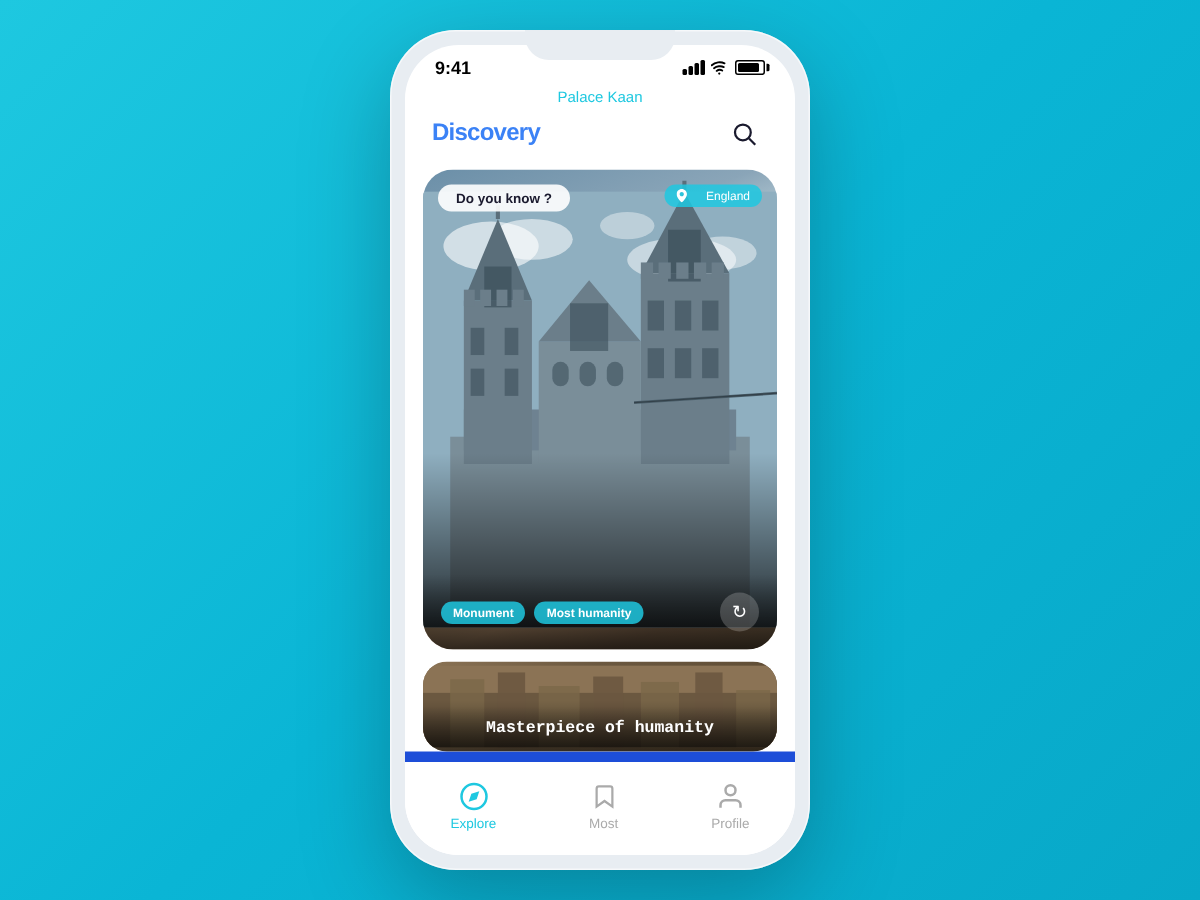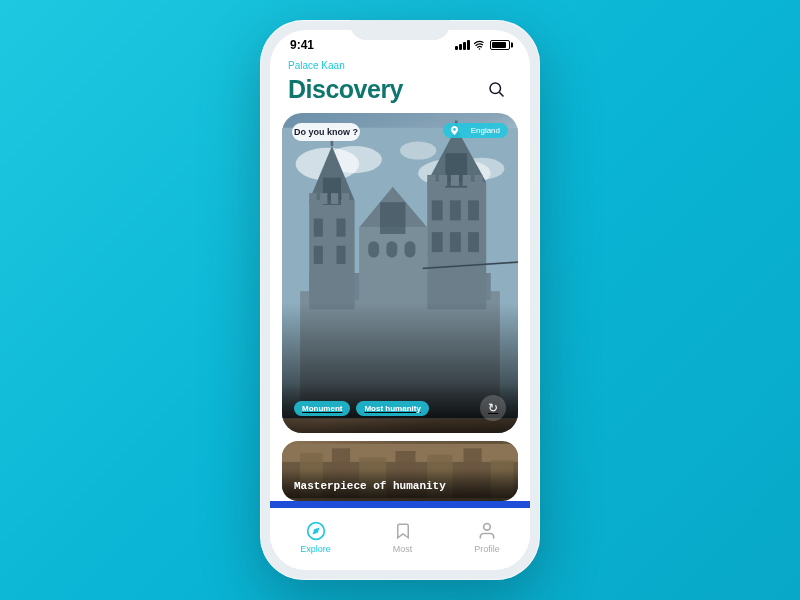--- a/index.html
+++ b/index.html
@@ -26,20 +26,21 @@
 
     .phone-screen {
       width: 100%;
       height: 100%;
       background: #ffffff;
       border-radius: 36px;
       overflow: hidden;
       display: flex;
       flex-direction: column;
       position: relative;
+      text-align: center;
     }
 
     
     .status-bar {
       display: flex;
       justify-content: space-between;
       align-items: center;
       padding: 8px 20px 4px;
       font-size: 11px;
       font-weight: 600;
@@ -112,23 +113,23 @@
       margin-bottom: 2px;
     }
 
     .header-row {
       display: flex;
       justify-content: space-between;
       align-items: center;
     }
 
     .page-title {
-      font-size: 25px;
+      font-size: 16px;
       font-weight: 700;
-      color: #0f766e;
+      color: #3b82f6;
       letter-spacing: -0.5px;
     }
 
     .search-btn {
       width: 32px;
       height: 32px;
       display: flex;
       align-items: center;
       justify-content: center;
       cursor: pointer;
@@ -178,21 +179,21 @@
       );
       position: relative;
     }
 
     .do-you-know-badge {
       position: absolute;
       top: 10px;
       left: 10px;
       background: rgba(255,255,255,0.9);
       border-radius: 20px;
-      padding: 4px 2px;
+      padding: 4px 12px;
       font-size: 9px;
       font-weight: 600;
       color: #1a1a2e;
       cursor: pointer;
     }
 
     .location-badge {
       position: absolute;
       top: 10px;
       right: 10px;
@@ -221,21 +222,20 @@
       font-weight: 700;
       color: white;
       margin-bottom: 6px;
       line-height: 1.3;
     }
 
     .card-tags {
       display: flex;
       gap: 6px;
       align-items: center;
-      text-decoration: underline;
     }
 
     .tag {
       background: rgba(30,200,224,0.85);
       color: white;
       font-size: 8px;
       font-weight: 600;
       padding: 3px 8px;
       border-radius: 10px;
     }

